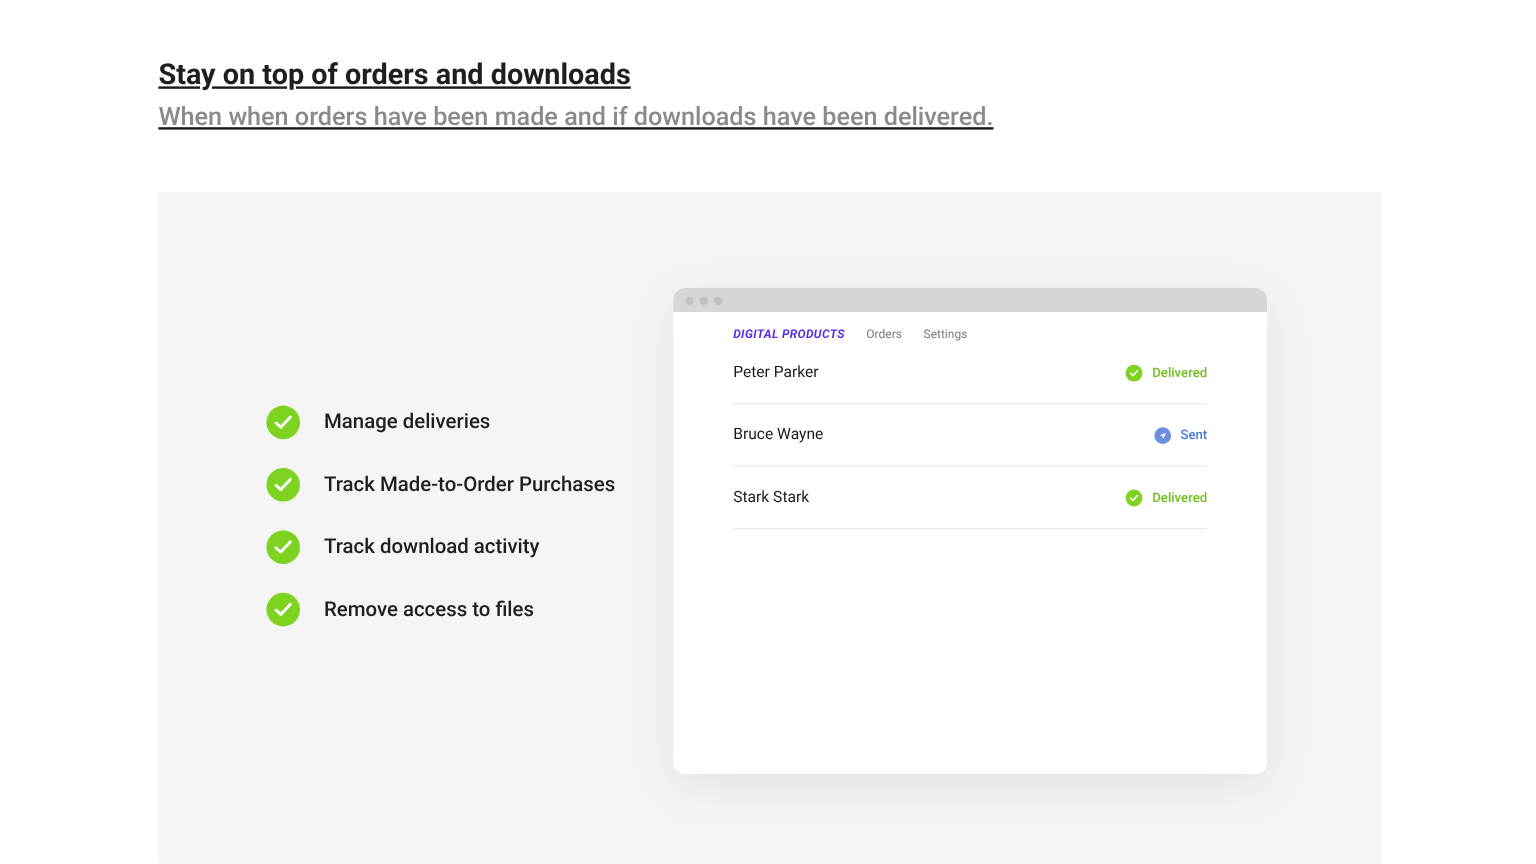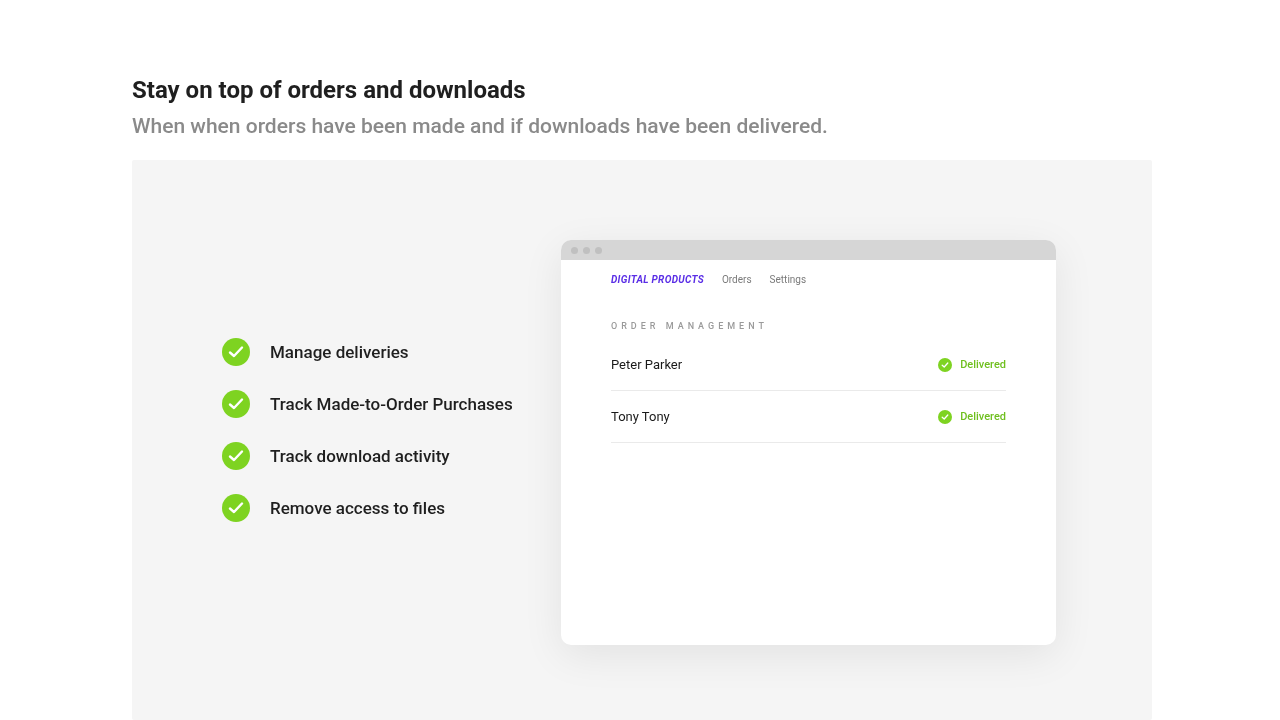--- a/index.html
+++ b/index.html
@@ -1,19 +1,19 @@
 <!DOCTYPE html>
 <html><head>
 <meta charset="utf-8">
 <style>
   * { box-sizing: border-box; margin: 0; padding: 0; }
   html, body { width: 1280px; height: 720px; font-family: -apple-system, BlinkMacSystemFont, "Segoe UI", Roboto, Helvetica, Arial, sans-serif; background: #fff; color: #1a1a1a; }
   .page { width: 1280px; height: 720px; position: relative; }
 
-  .header { padding: 76px 0 0 132px; }
+  .header { padding: 48px 0 0 132px; text-decoration: underline; }
   .title { font-size: 24px; font-weight: 700; color: #1f1f1f; }
   .subtitle { margin-top: 10px; font-size: 21px; font-weight: 500; color: #8a8a8a; }
 
   .panel-wrap { position: absolute; left: 132px; top: 160px; width: 1020px; height: 560px; background: #f5f5f5; border-radius: 2px; }
 
   .features { position: absolute; left: 90px; top: 178px; width: 320px; }
   .feature-item { display: flex; align-items: center; margin-bottom: 24px; }
   .check-badge { width: 28px; height: 28px; border-radius: 50%; background: #7ed321; display: flex; align-items: center; justify-content: center; flex-shrink: 0; margin-right: 20px; }
   .check-badge svg { width: 16px; height: 16px; }
   .feature-label { font-size: 17px; font-weight: 500; color: #1f1f1f; }
@@ -92,39 +92,49 @@
         <span class="traffic-dot"></span>
         <span class="traffic-dot"></span>
       </div>
 
       <div class="app-nav">
         <span class="nav-brand">DIGITAL PRODUCTS</span>
         <span class="nav-link">Orders</span>
         <span class="nav-link">Settings</span>
       </div>
 
-      <div class="section-label">ORDER MANAGEMENT</div>
 
       <div class="order-list">
 
         <div class="order-row">
           <span class="order-name">Peter Parker</span>
           <span class="order-status status-delivered">
             <span class="status-icon green">
               <svg viewBox="0 0 10 10">
                   <path d="M1.5 5.2 L4 7.5 L8.5 2.5" stroke="#fff" stroke-width="1.6" fill="none" stroke-linecap="round" stroke-linejoin="round"></path>
                 </svg>
             </span>
             <span>Delivered</span>
           </span>
         </div>
 
+        <div class="order-row">
+          <span class="order-name">Bruce Wayne</span>
+          <span class="order-status status-sent">
+            <span class="status-icon blue">
+              <svg viewBox="0 0 10 10">
+                  <path d="M1.5 5 L8.5 2 L5.5 8.5 L4.5 5.5 Z" fill="#fff"></path>
+                </svg>
+            </span>
+            <span>Sent</span>
+          </span>
+        </div>
 
         <div class="order-row">
-          <span class="order-name">Tony Tony</span>
+          <span class="order-name">Stark Stark</span>
           <span class="order-status status-delivered">
             <span class="status-icon green">
               <svg viewBox="0 0 10 10">
                   <path d="M1.5 5.2 L4 7.5 L8.5 2.5" stroke="#fff" stroke-width="1.6" fill="none" stroke-linecap="round" stroke-linejoin="round"></path>
                 </svg>
             </span>
             <span>Delivered</span>
           </span>
         </div>
 

